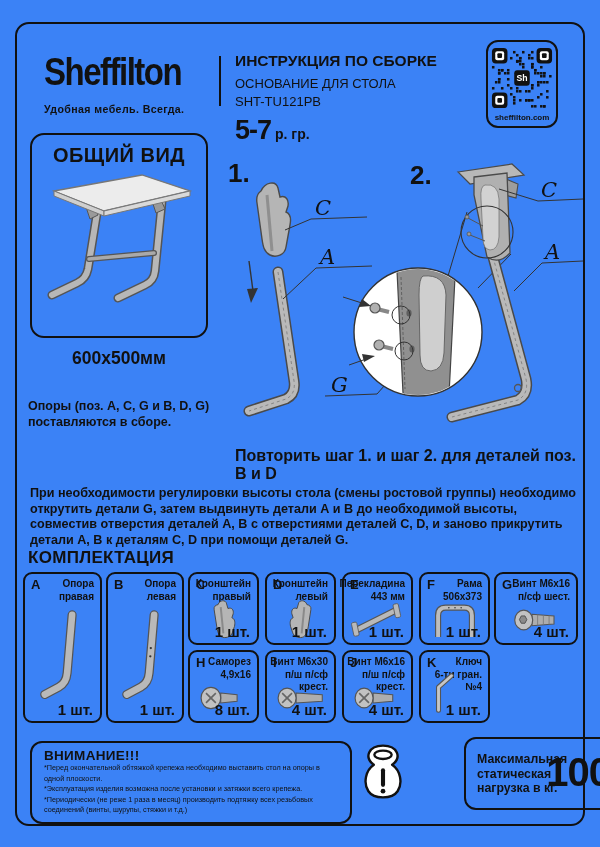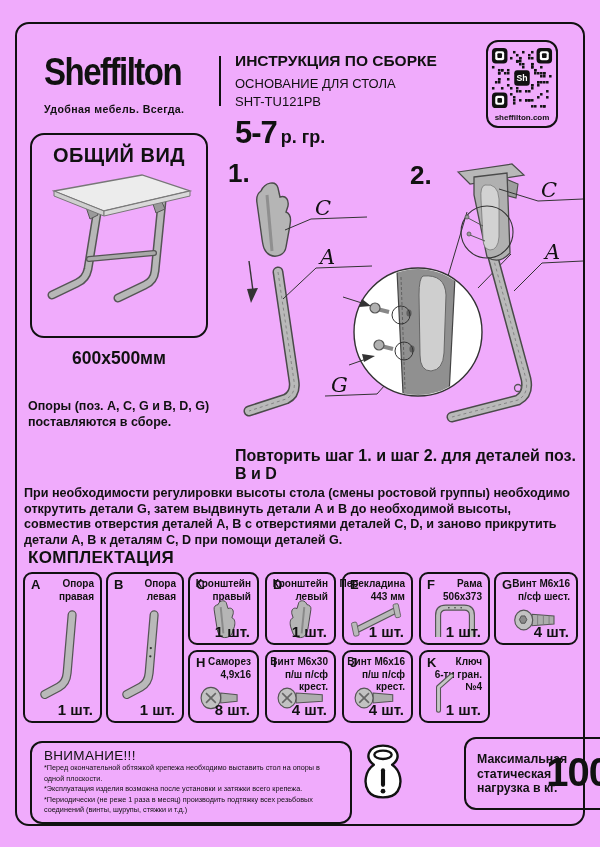--- a/index.html
+++ b/index.html
@@ -1,52 +1,52 @@
 <!DOCTYPE html>
 <html><head>
 <meta charset="utf-8">
 <style>
   html,body{margin:0;padding:0;background:#fff;}
-  .page{position:relative;width:600px;height:847px;background:#f0abfc;
+  .page{position:relative;width:600px;height:847px;background:#3b82f6;
         font-family:"Liberation Sans",sans-serif;color:#111;overflow:hidden;}
   .abs{position:absolute;}
   .page-frame{left:15px;top:22px;width:566px;height:800px;border:2px solid #111;border-radius:14px;}
   .brand{left:44px;top:52px;width:160px;}
   .brand-logo{font-weight:bold;font-size:33px;letter-spacing:-1.5px;line-height:1;transform:scaleY(1.18);transform-origin:left top;}
   .brand-tagline{font-weight:bold;font-size:10.6px;letter-spacing:.4px;margin-top:18px;white-space:nowrap;}
   .hdr-divider{left:219px;top:56px;width:2px;height:50px;background:#111;}
   .hdr{left:235px;top:52px;width:250px;}
   .hdr-title{font-weight:bold;font-size:15.5px;white-space:nowrap;}
   .hdr-sub{font-size:13px;margin-top:6px;}
   .hdr-model{font-size:13px;margin-top:3px;}
   .hdr-age{margin-top:6px;}
-  .age-num{font-weight:bold;font-size:31px;letter-spacing:-1px;}
-  .age-suffix{font-weight:bold;font-size:18px;margin-left:4px;}
+  .age-num{font-weight:bold;font-size:27px;letter-spacing:-1px;}
+  .age-suffix{font-weight:bold;font-size:14px;margin-left:4px;}
   .qr-box{left:486px;top:40px;width:72px;height:88px;border:2px solid #111;border-radius:12px;box-sizing:border-box;text-align:center;}
   .qr-box svg{margin-top:4px;}
   .qr-caption{font-weight:bold;font-size:8px;margin-top:-1px;}
   .overview-box{left:30px;top:133px;width:178px;height:205px;border:2.5px solid #111;border-radius:14px;box-sizing:border-box;text-align:center;}
   .overview-title{font-weight:bold;font-size:20px;margin-top:9px;letter-spacing:.5px;}
   .tabletop-note{left:30px;top:346px;width:178px;text-align:center;}
   .tabletop-label{font-weight:bold;font-size:15px;}
   .tabletop-size{font-weight:bold;font-size:17.5px;margin-top:2px;}
   .supports-note{left:28px;top:398px;width:230px;font-weight:bold;font-size:12.5px;line-height:1.3;}
   .preline{white-space:pre-line;}
   .step-num{font-weight:bold;font-size:26px;}
   .steps-canvas{left:215px;top:155px;width:370px;height:290px;}
   .repeat-note{left:235px;top:447px;width:345px;font-weight:bold;font-size:16px;}
-  .adjust-note{left:24px;top:486px;width:546px;font-weight:bold;font-size:12.6px;line-height:1.24;}
+  .adjust-note{left:30px;top:486px;width:546px;font-weight:bold;font-size:12.6px;line-height:1.24;}
   .kit-title{left:28px;top:548px;font-weight:bold;font-size:17px;letter-spacing:.3px;}
   .cell{position:absolute;border:2px solid #111;border-radius:9px;box-sizing:border-box;}
   .cell-letter{position:absolute;top:3px;left:6px;font-weight:bold;font-size:13px;}
   .cell-name{position:absolute;top:4px;right:6px;text-align:right;font-weight:bold;font-size:10px;line-height:1.25;}
   .cell-qty{position:absolute;bottom:3px;right:7px;font-weight:bold;font-size:15px;}
   .cell-icon{position:absolute;left:50%;transform:translateX(-50%);}
   .warn-box{left:30px;top:741px;width:322px;height:83px;border:2px solid #111;border-radius:12px;box-sizing:border-box;padding:5px 10px 0 12px;}
-  .warn-title{font-weight:normal;font-size:13.5px;letter-spacing:.3px;}
+  .warn-title{font-weight:bold;font-size:13.5px;letter-spacing:.3px;}
   .warn-line{font-size:7.25px;line-height:1.45;}
   .load-box{left:417px;top:737px;width:156px;height:73px;border:2px solid #111;border-radius:12px;box-sizing:border-box;margin-left:47px;}
   .load-label{position:absolute;left:11px;top:13px;width:98px;font-weight:bold;font-size:12.3px;line-height:1.18;}
   .load-value{position:absolute;right:8px;top:11px;font-weight:bold;font-size:40px;letter-spacing:-1px;}
   .lbl-letter{font-family:"DejaVu Serif",serif;font-style:italic;font-size:21px;fill:#111;}
   svg .ln{stroke:#333;stroke-width:1;fill:none;}
 </style>
 </head>
 <body>
 

